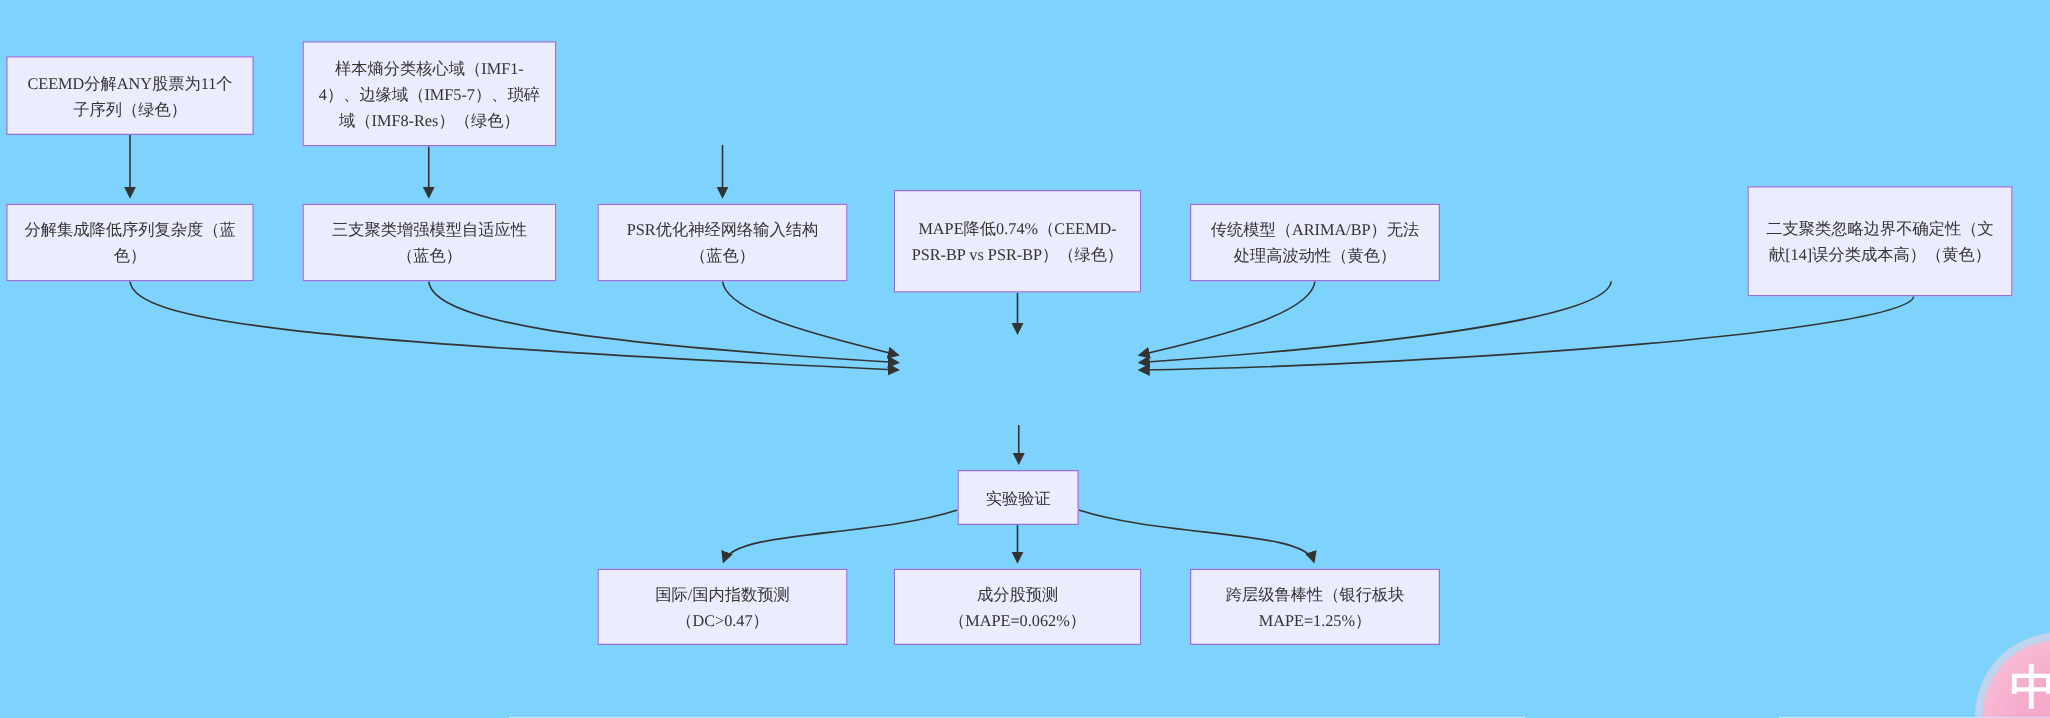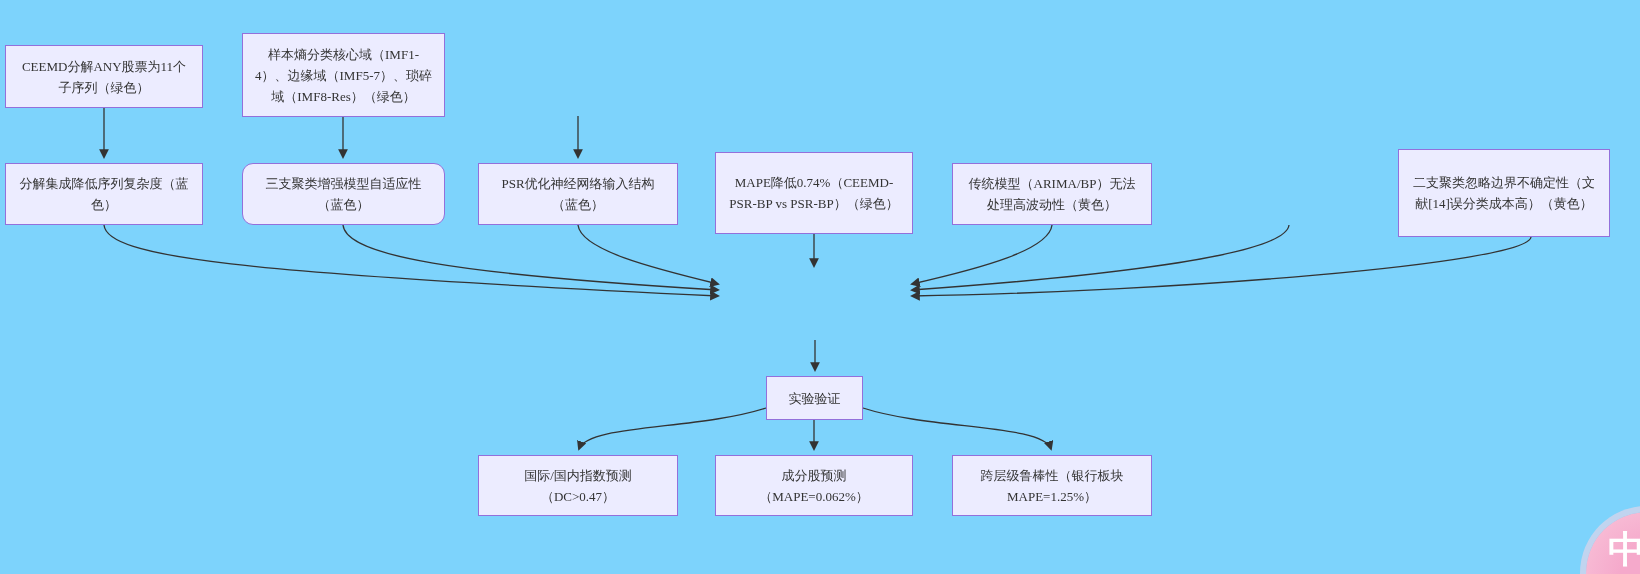--- a/index.html
+++ b/index.html
@@ -22,21 +22,21 @@
     position:absolute; top:0; bottom:0; width:1px; background:#9370DB;
   }
   .subroutine .vbar.left  { left:6px; }
   .subroutine .vbar.right { right:6px; }
 
   
   #node-ceemd          { left:5px;    top:45px;  width:198px; height:63px; }
   #node-sample-entropy { left:242px;  top:33px;  width:203px; height:84px; }
   #node-psr-dim        { left:478px;  top:38px;  width:200px; height:78px; }
   #node-decomp         { left:5px;    top:163px; width:198px; height:62px; }
-  #node-three-way      { left:242px;  top:163px; width:203px; height:62px;border-radius:11px; }
+  #node-three-way      { left:242px;  top:163px; width:203px; height:62px; }
   #node-psr-opt        { left:478px;  top:163px; width:200px; height:62px; }
   #node-mape-reduce    { left:715px;  top:152px; width:198px; height:82px; }
   #node-traditional    { left:952px;  top:163px; width:200px; height:62px; }
   #node-single-nn      { left:1190px; top:163px; width:198px; height:62px; }
   #node-two-way        { left:1398px; top:149px; width:212px; height:88px; }
   #node-core           { left:726px;  top:272px; width:178px; height:68px; padding:2px 16px; }
   #node-experiment     { left:766px;  top:376px; width:97px;  height:44px; }
   #node-index-pred     { left:478px;  top:455px; width:200px; height:61px; }
   #node-stock-pred     { left:715px;  top:455px; width:198px; height:61px; }
   #node-robust         { left:952px;  top:455px; width:200px; height:61px; }

